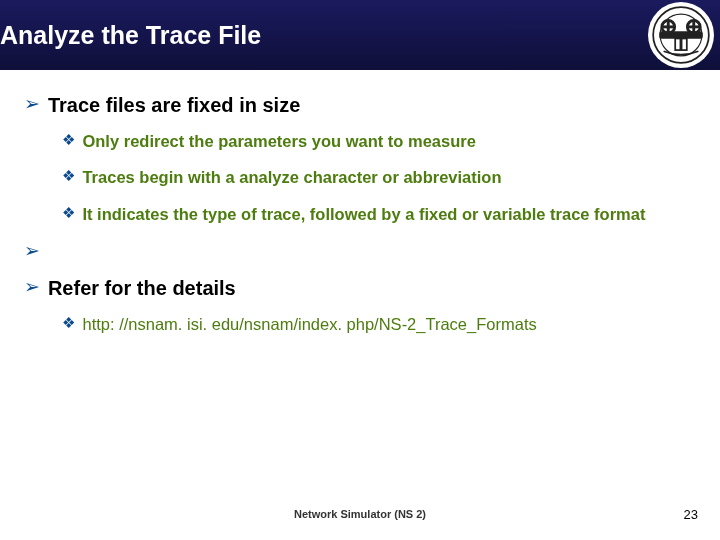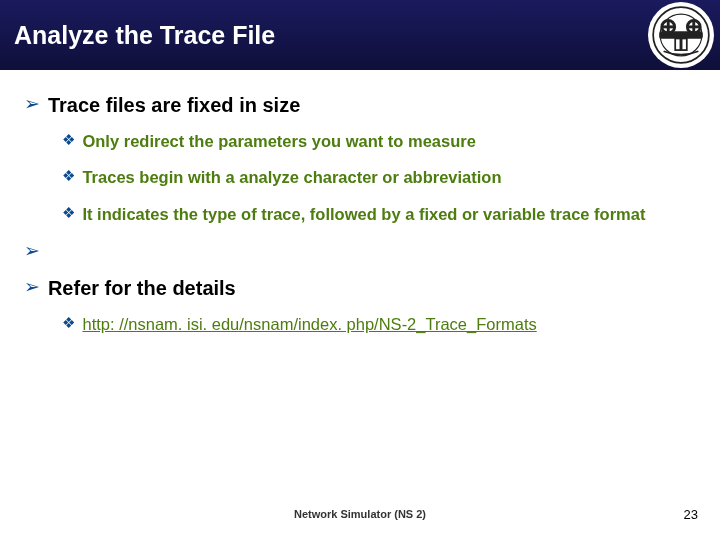--- a/index.html
+++ b/index.html
@@ -9,21 +9,20 @@
     background: #ffffff;
     font-family: Verdana, Arial, sans-serif;
     position: relative;
     overflow: hidden;
   }
   .header {
     height: 70px;
     background: linear-gradient(to bottom, #1a1a5e 0%, #0f0f3a 100%);
     display: flex;
     align-items: center;
-    padding-left: 14px;
     position: relative;
   }
   .header-title {
     color: #ffffff;
     font-size: 25px;
     font-weight: bold;
   }
   .logo {
     position: absolute;
     right: 6px;
@@ -68,21 +67,20 @@
     margin-right: 7px;
     line-height: 1.35;
   }
   .bullet-l2 .text {
     font-size: 16.5px;
     font-weight: bold;
     color: #4d7c0f;
     line-height: 1.35;
   }
   .bullet-l2 .text.link {
-    text-decoration: underline;
     font-weight: normal;
   }
   .footer-center {
     position: absolute;
     bottom: 20px;
     left: 0;
     width: 100%;
     text-align: center;
     font-size: 11px;
     color: #333;

